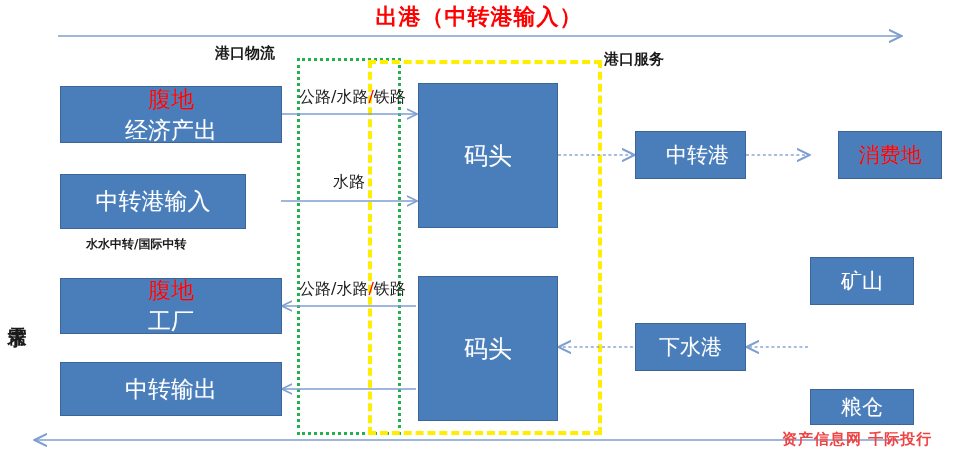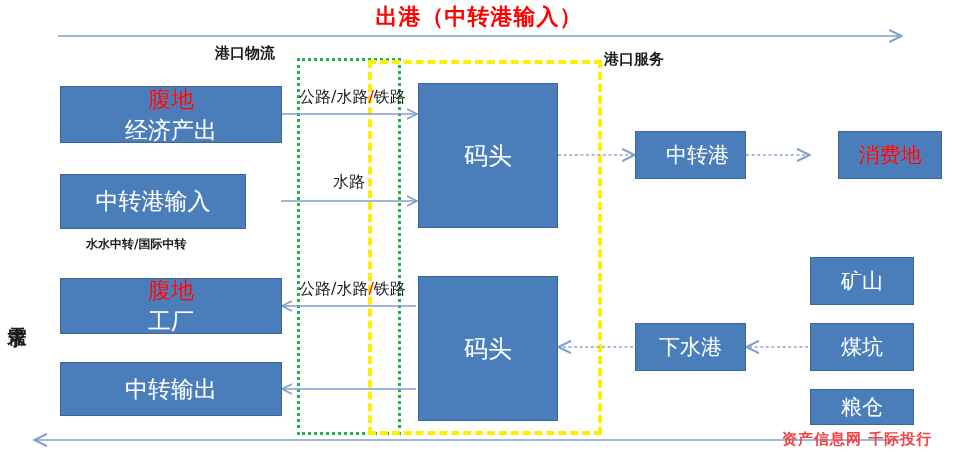--- a/index.html
+++ b/index.html
@@ -161,23 +161,20 @@
   </div>
 
   <div class="abs node" style="left:635px;top:323px;width:111px;height:48px;">
     <span>下水港</span>
   </div>
 
   <div class="abs node" style="left:810px;top:257px;width:104px;height:48px;">
     <span>矿山</span>
   </div>
 
-  <div class="abs node" style="left:810px;top:323px;width:104px;height:48px;">
-    <span>煤坑</span>
-  </div>
 
   <div class="abs node" style="left:810px;top:389px;width:104px;height:36px;">
     <span>粮仓</span>
   </div>
 
   <div class="abs wm" style="left:782px;top:430px;">资产信息网 千际投行</div>
 
 </div>
 
 </body></html>

